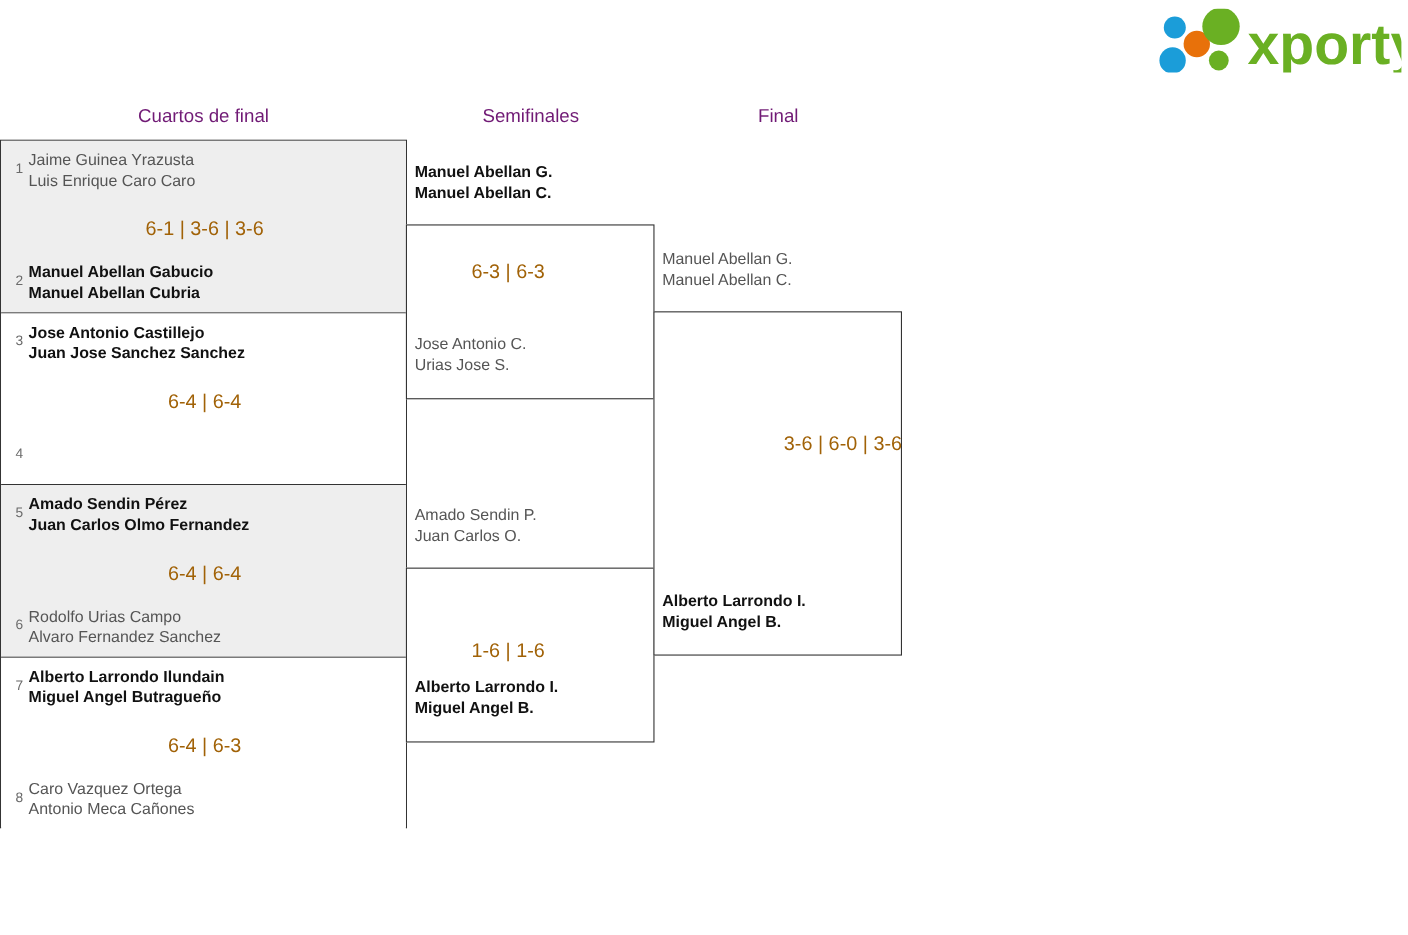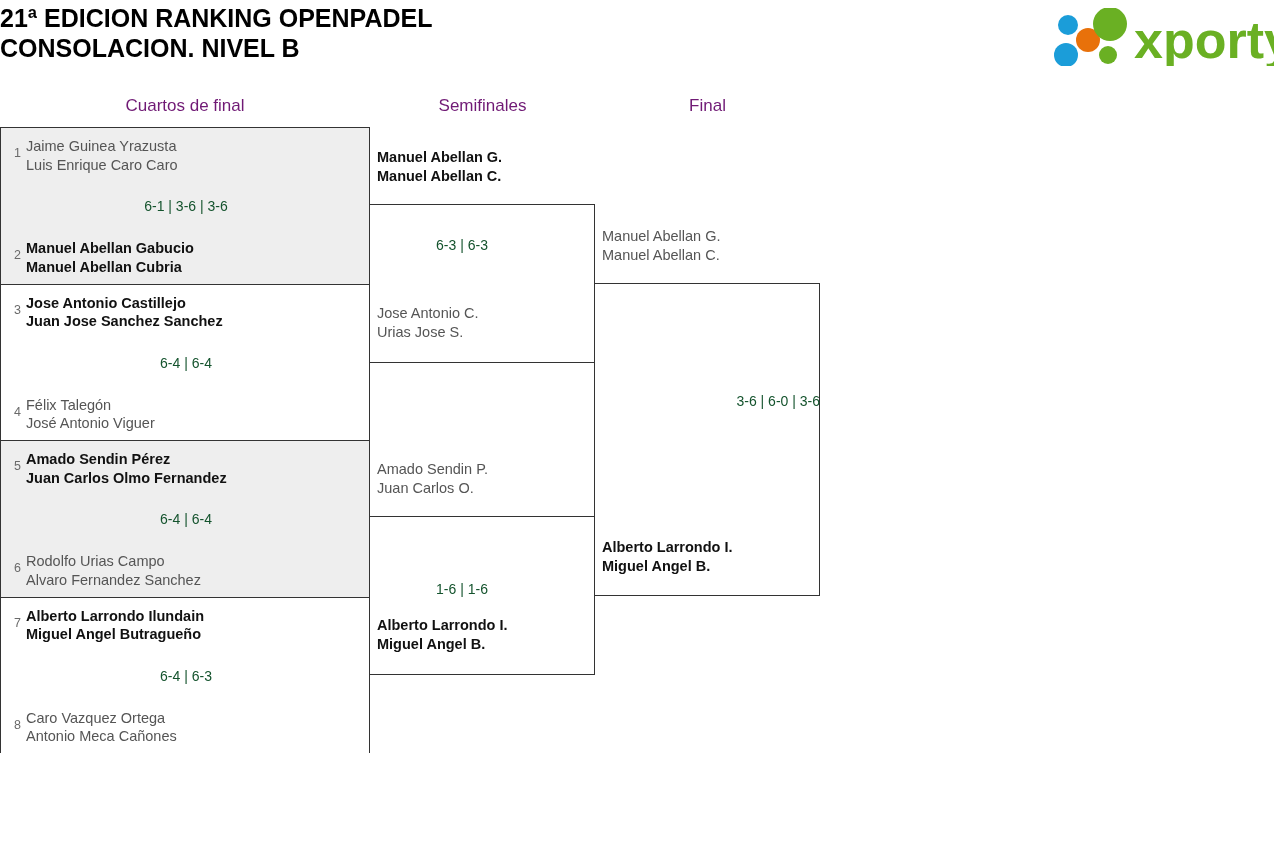--- a/index.html
+++ b/index.html
@@ -100,22 +100,22 @@
   .seed {
     position: absolute;
     font-size: 12.5px;
     color: #6a6a6a;
     text-align: right;
     width: 16px;
   }
 
   .score {
     position: absolute;
-    font-size: 14px;
-    color: #14532d;
+    font-size: 18px;
+    color: #a16207;
     text-align: center;
     white-space: nowrap;
   }
 
   
   .r1 .team.top    { left: 25px; top: 9px; }
   .r1 .team.bottom { left: 25px; top: 111px; }
   .r1 .seed.top    { left: 4px;  top: 18px; }
   .r1 .seed.bottom { left: 4px;  top: 120px; }
   .r1 .score       { left: 0px;  top: 70px; width: 370px; }
@@ -135,22 +135,20 @@
   .r3label { position: absolute; left: 602px; }
   .r3label.a { top: 227px; }
   .r3label.b { top: 538px; }
   .finscore { position: absolute; left: 594px; width: 226px; text-align: right; top: 393px; }
 </style>
 </head>
 <body>
 
 <div id="page">
 
-  <div class="title">21ª EDICION RANKING OPENPADEL
-CONSOLACION. NIVEL B</div>
 
   <div class="logo">
     <svg width="228" height="58" viewBox="0 0 228 58" aria-hidden="true">
       <circle cx="22" cy="17" r="10" fill="#1b9dd9"></circle>
       <circle cx="42" cy="32" r="12" fill="#e8710a"></circle>
       <circle cx="64" cy="16" r="17" fill="#6ab023"></circle>
       <circle cx="20" cy="47" r="12" fill="#1b9dd9"></circle>
       <circle cx="62" cy="47" r="9" fill="#6ab023"></circle>
       <text x="88" y="50" font-family="Liberation Sans, sans-serif" font-size="52" font-weight="bold" fill="#6ab023">xporty</text>
     </svg>
@@ -177,24 +175,20 @@
     </div>
 
     <div class="r1match plain">
       <div class="seed top">3</div>
       <div class="team top winner">
         <span class="ln">Jose Antonio Castillejo</span>
         <span class="ln">Juan Jose Sanchez Sanchez</span>
       </div>
       <div class="score">6-4 | 6-4</div>
       <div class="seed bottom">4</div>
-      <div class="team bottom loser">
-        <span class="ln">Félix Talegón</span>
-        <span class="ln">José Antonio Viguer</span>
-      </div>
     </div>
 
     <div class="r1match shaded">
       <div class="seed top">5</div>
       <div class="team top winner">
         <span class="ln">Amado Sendin Pérez</span>
         <span class="ln">Juan Carlos Olmo Fernandez</span>
       </div>
       <div class="score">6-4 | 6-4</div>
       <div class="seed bottom">6</div>

